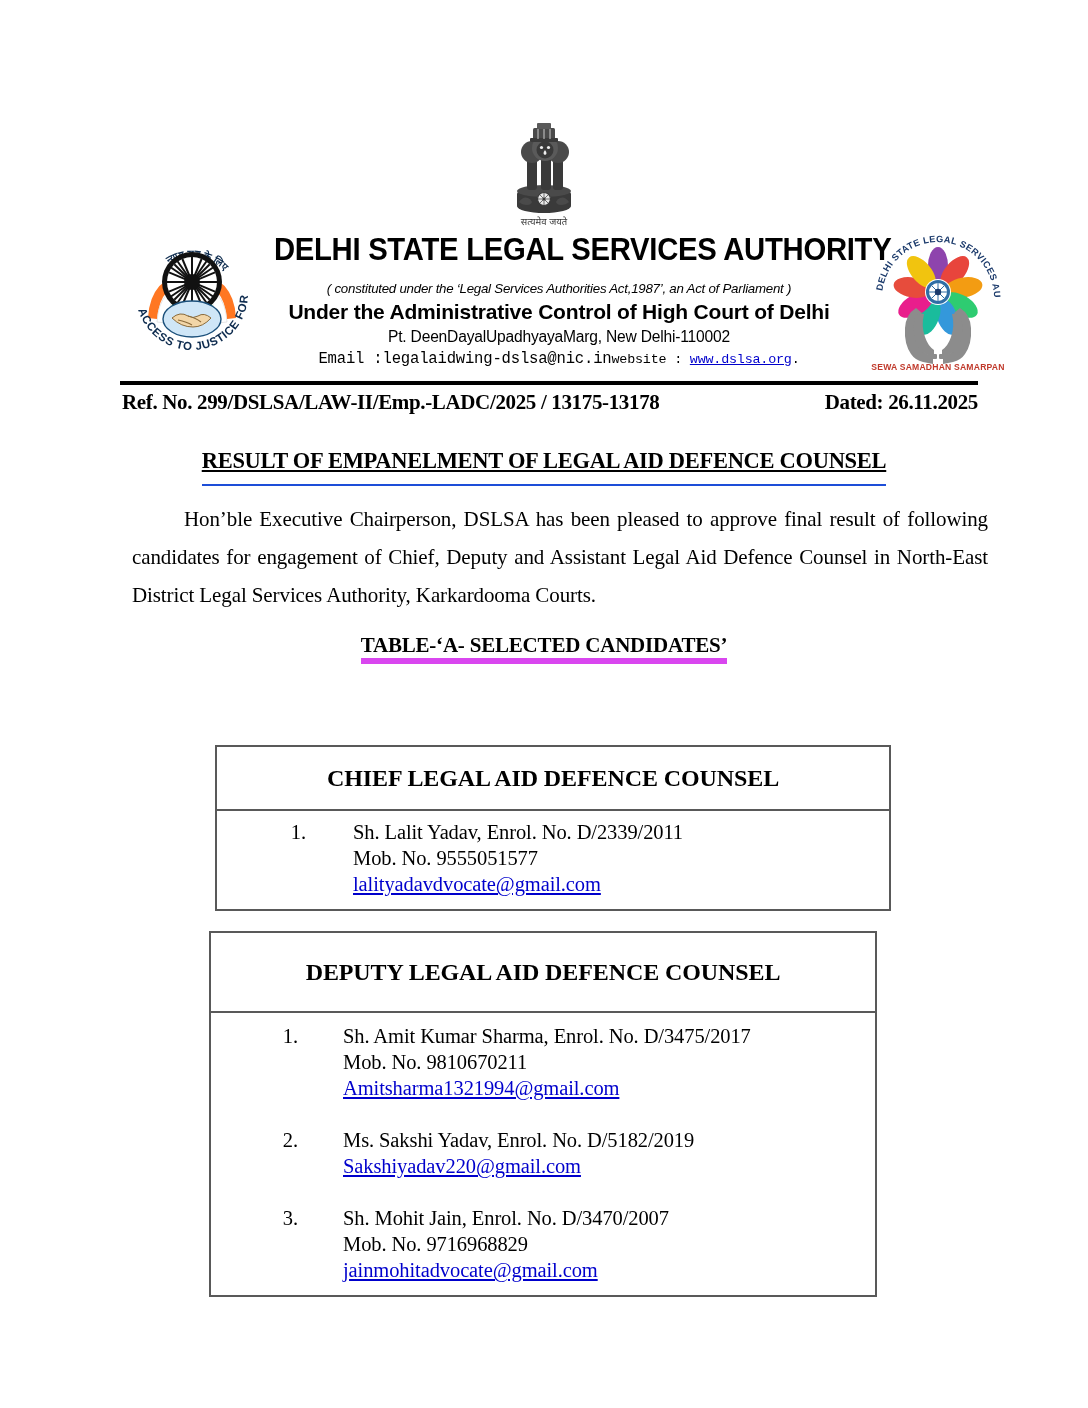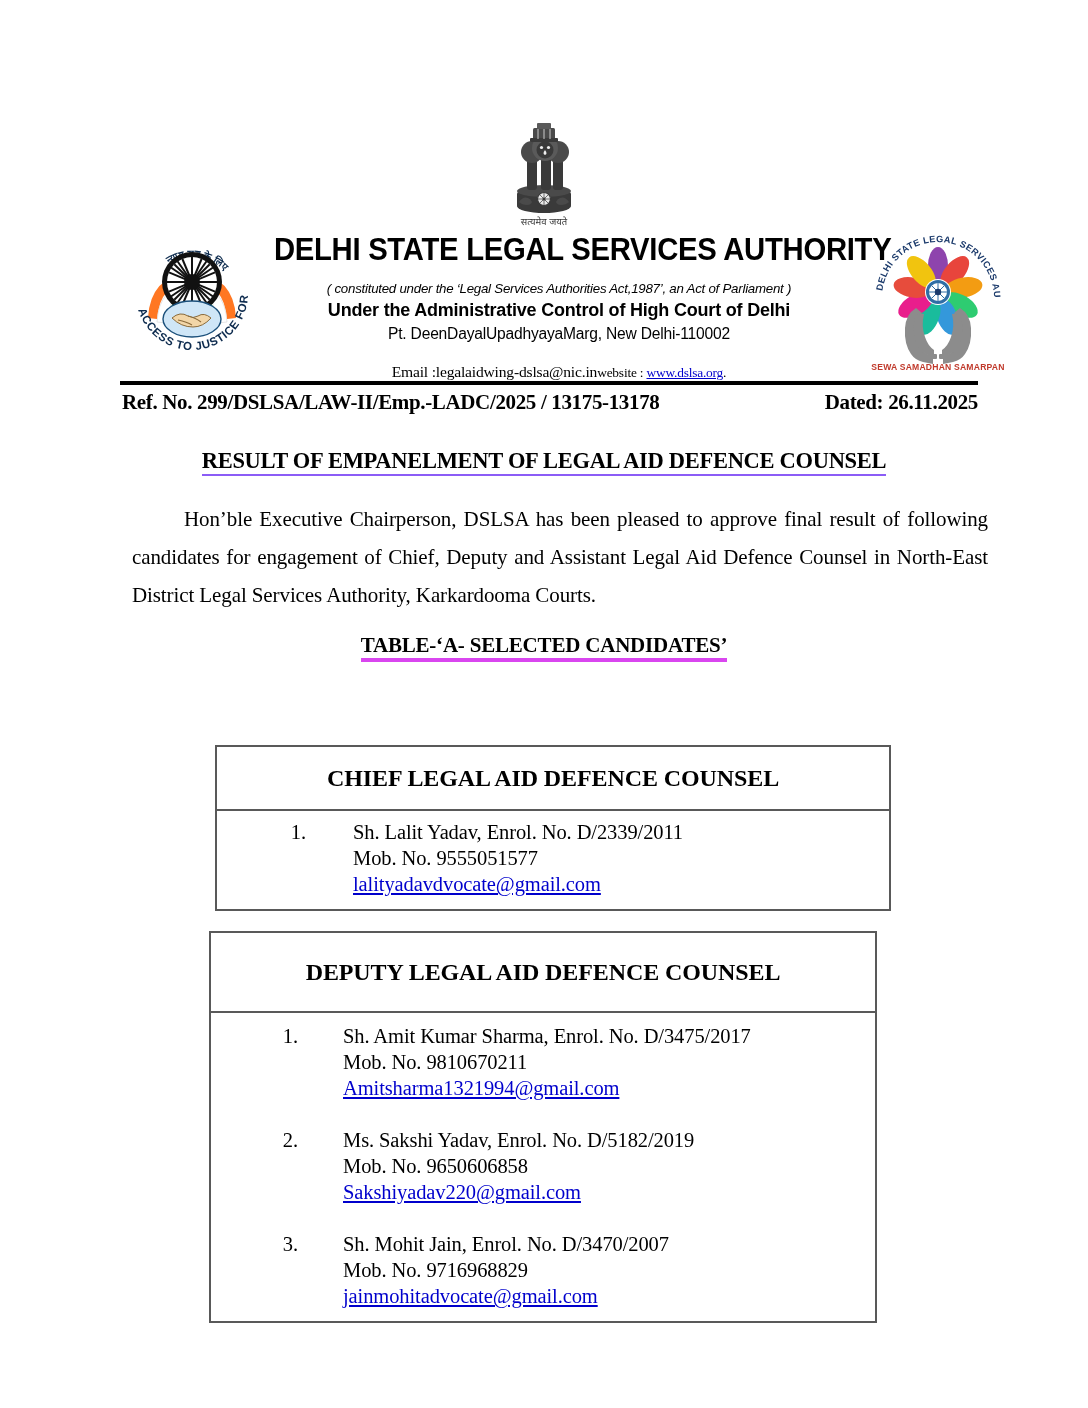--- a/index.html
+++ b/index.html
@@ -76,40 +76,40 @@
     font-family: "Liberation Sans", sans-serif;
     font-style: italic;
     font-size: 13.3px;
     margin-top: 15px;
     letter-spacing: -0.25px;
     white-space: nowrap;
   }
   .org-sub2 {
     font-family: "Liberation Sans", sans-serif;
     font-weight: bold;
-    font-size: 18px;
+    font-size: 21px;
     margin-top: 4px;
     letter-spacing: -0.2px;
     white-space: nowrap;
   }
   .org-addr {
     font-family: "Liberation Sans", sans-serif;
     font-size: 15.6px;
     margin-top: 4px;
     letter-spacing: -0.2px;
     white-space: nowrap;
   }
   .org-addr sup {
     font-size: 9.5px;
     vertical-align: super;
   }
   .org-email {
-    font-family: Liberation Serif, serif;
+    font-family: Liberation Mono, monospace;
     font-size: 15.6px;
-    margin-top: 20px;
+    margin-top: 4px;
     letter-spacing: -0.2px;
     white-space: nowrap;
     text-align: center;
   }
   .org-email .small {
     font-size: 13.4px;
   }
   .weblink {
     color: #0000cc;
     text-decoration: underline;
@@ -145,22 +145,23 @@
   .doc-title {
     position: absolute;
     left: 0; right: 0;
     top: 448px;
     text-align: center;
     font-weight: bold;
     font-size: 22.5px;
     letter-spacing: -0.3px;
   }
   .doc-title span {
-    border-bottom: 2px solid #8b5cf6;
-    padding-bottom: 1px;
+    border-bottom: 2px solid #1d4ed8;
+    padding-bottom: 11px;
+    text-decoration: underline;
   }
 
   
   .body-para {
     position: absolute;
     left: 132px;
     width: 856px;
     top: 500px;
     font-size: 21px;
     line-height: 38px;
@@ -173,21 +174,21 @@
   .table-label {
     position: absolute;
     left: 0; right: 0;
     top: 633px;
     text-align: center;
     font-weight: bold;
     font-size: 21px;
     letter-spacing: -0.2px;
   }
   .table-label span {
-    border-bottom: 4px solid #d946ef;
+    border-bottom: 6px solid #d946ef;
     padding-bottom: 1px;
   }
 
   
   .tbl {
     position: absolute;
     border: 2px solid #595959;
     box-sizing: border-box;
     background: #fff;
   }
@@ -441,21 +442,20 @@
           <div class="cand-line">Sh. Amit Kumar Sharma, Enrol. No. D/3475/2017</div>
           <div class="cand-line">Mob. No. 9810670211</div>
           <a class="cand-email" href="#">Amitsharma1321994@gmail.com</a>
         </div>
       </div>
 
       <div class="cand">
         <div class="cand-num">2.</div>
         <div class="cand-info">
           <div class="cand-line">Ms. Sakshi Yadav, Enrol. No. D/5182/2019</div>
-          <div class="cand-line">Mob. No. 9650606858</div>
           <a class="cand-email" href="#">Sakshiyadav220@gmail.com</a>
         </div>
       </div>
 
       <div class="cand">
         <div class="cand-num">3.</div>
         <div class="cand-info">
           <div class="cand-line">Sh. Mohit Jain, Enrol. No. D/3470/2007</div>
           <div class="cand-line">Mob. No. 9716968829</div>
           <a class="cand-email" href="#">jainmohitadvocate@gmail.com</a>

